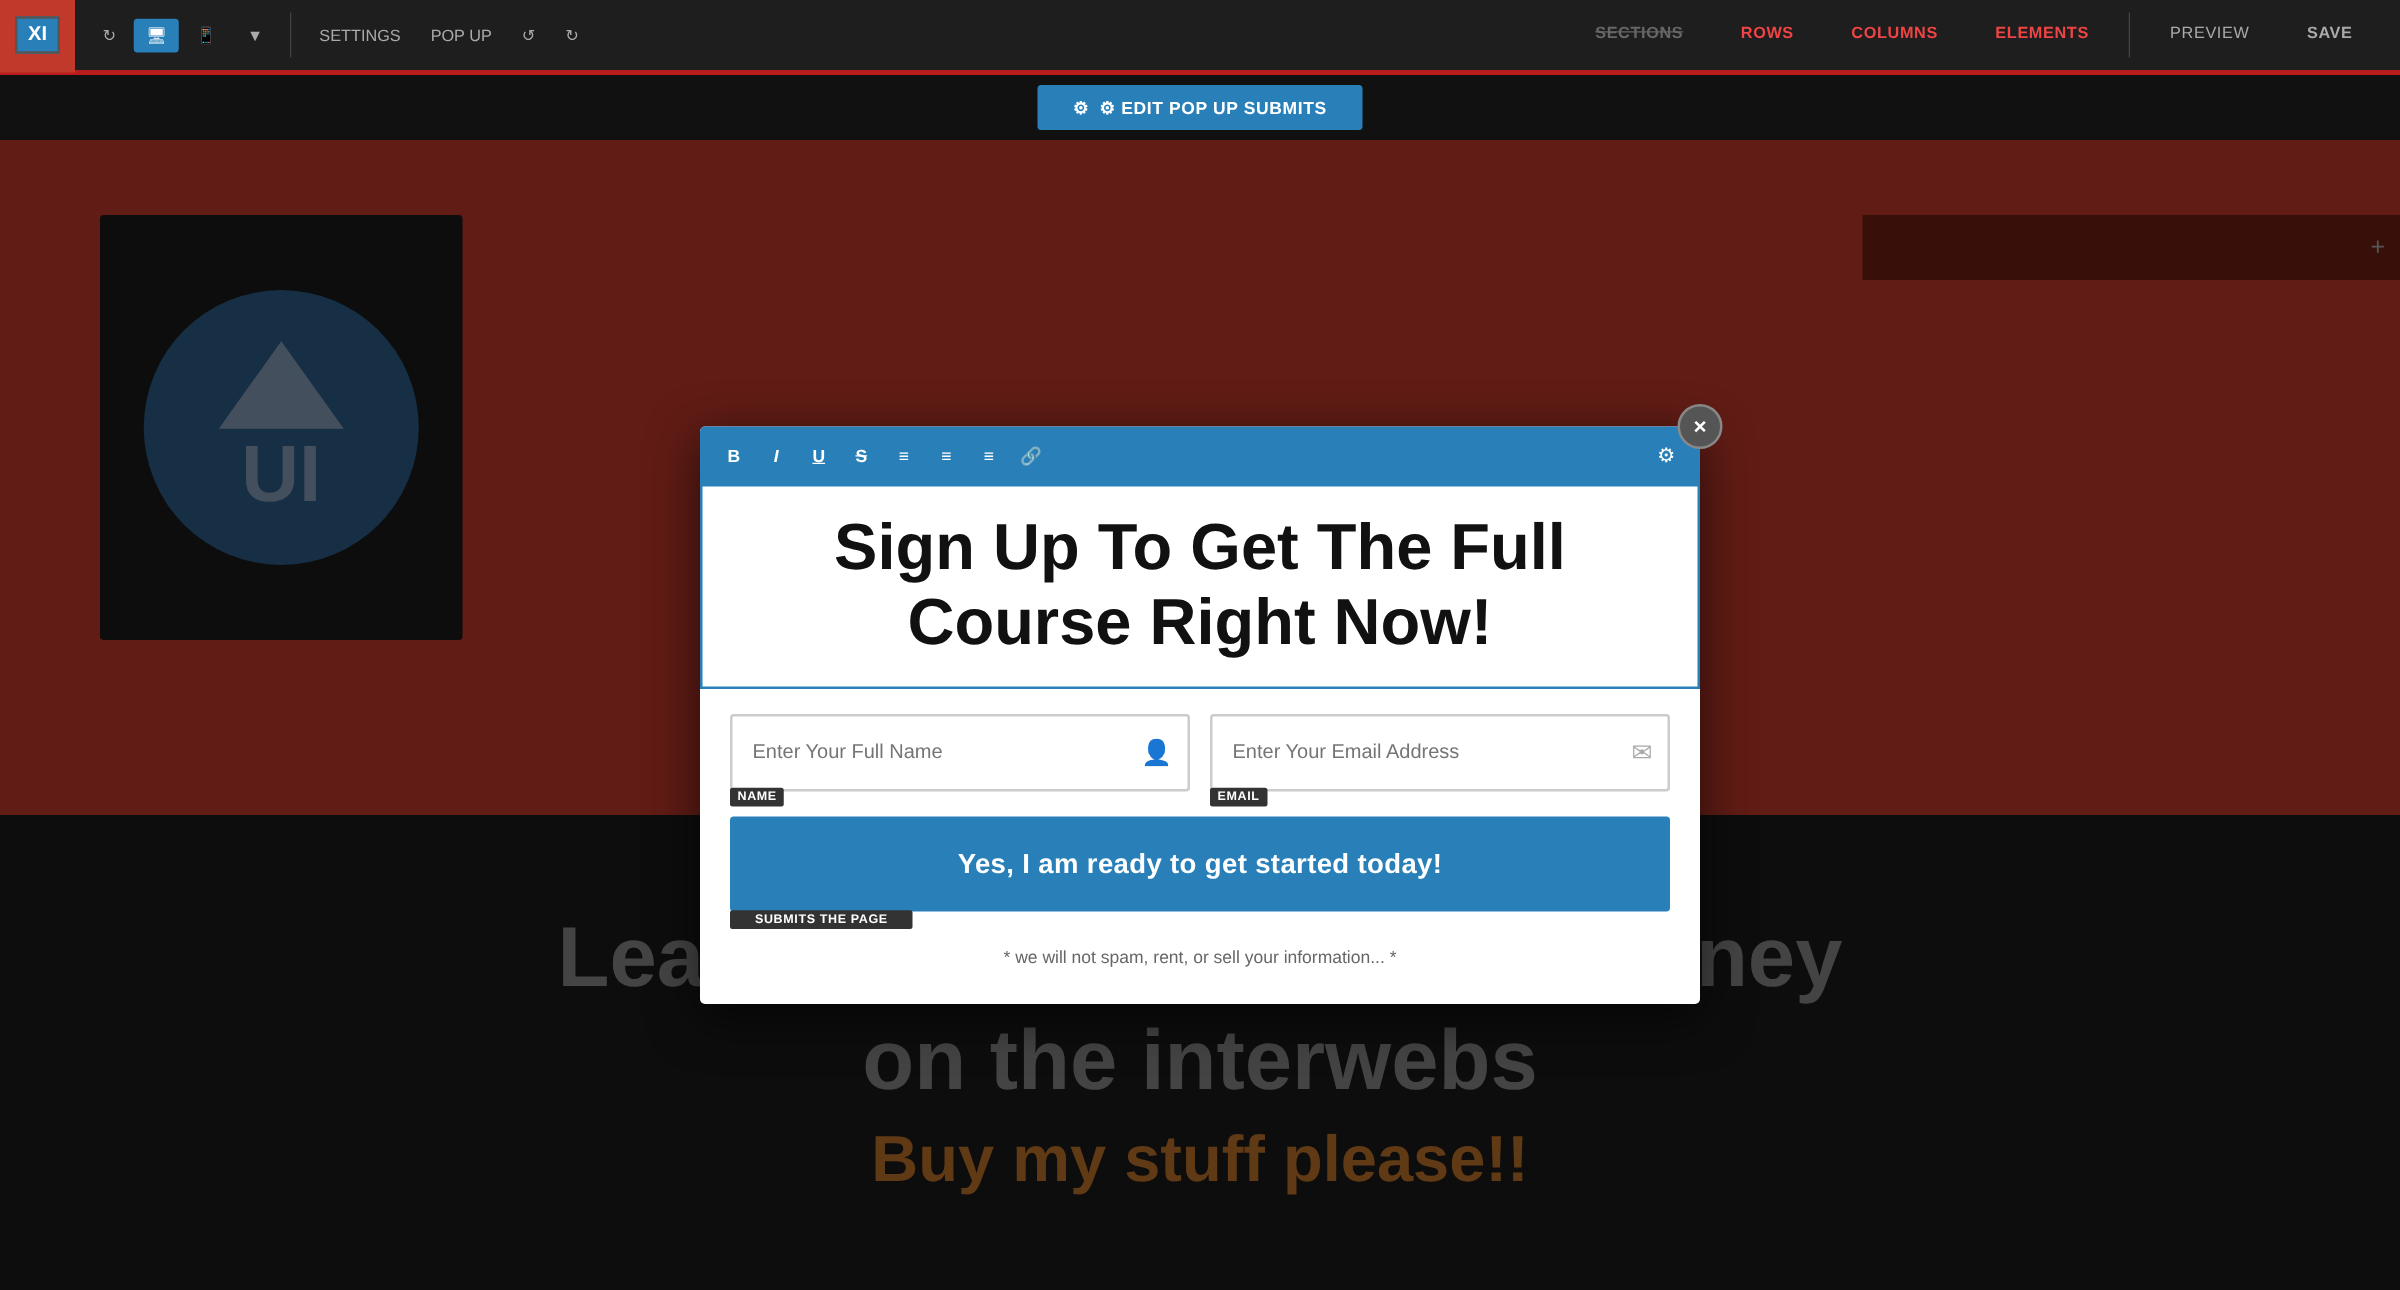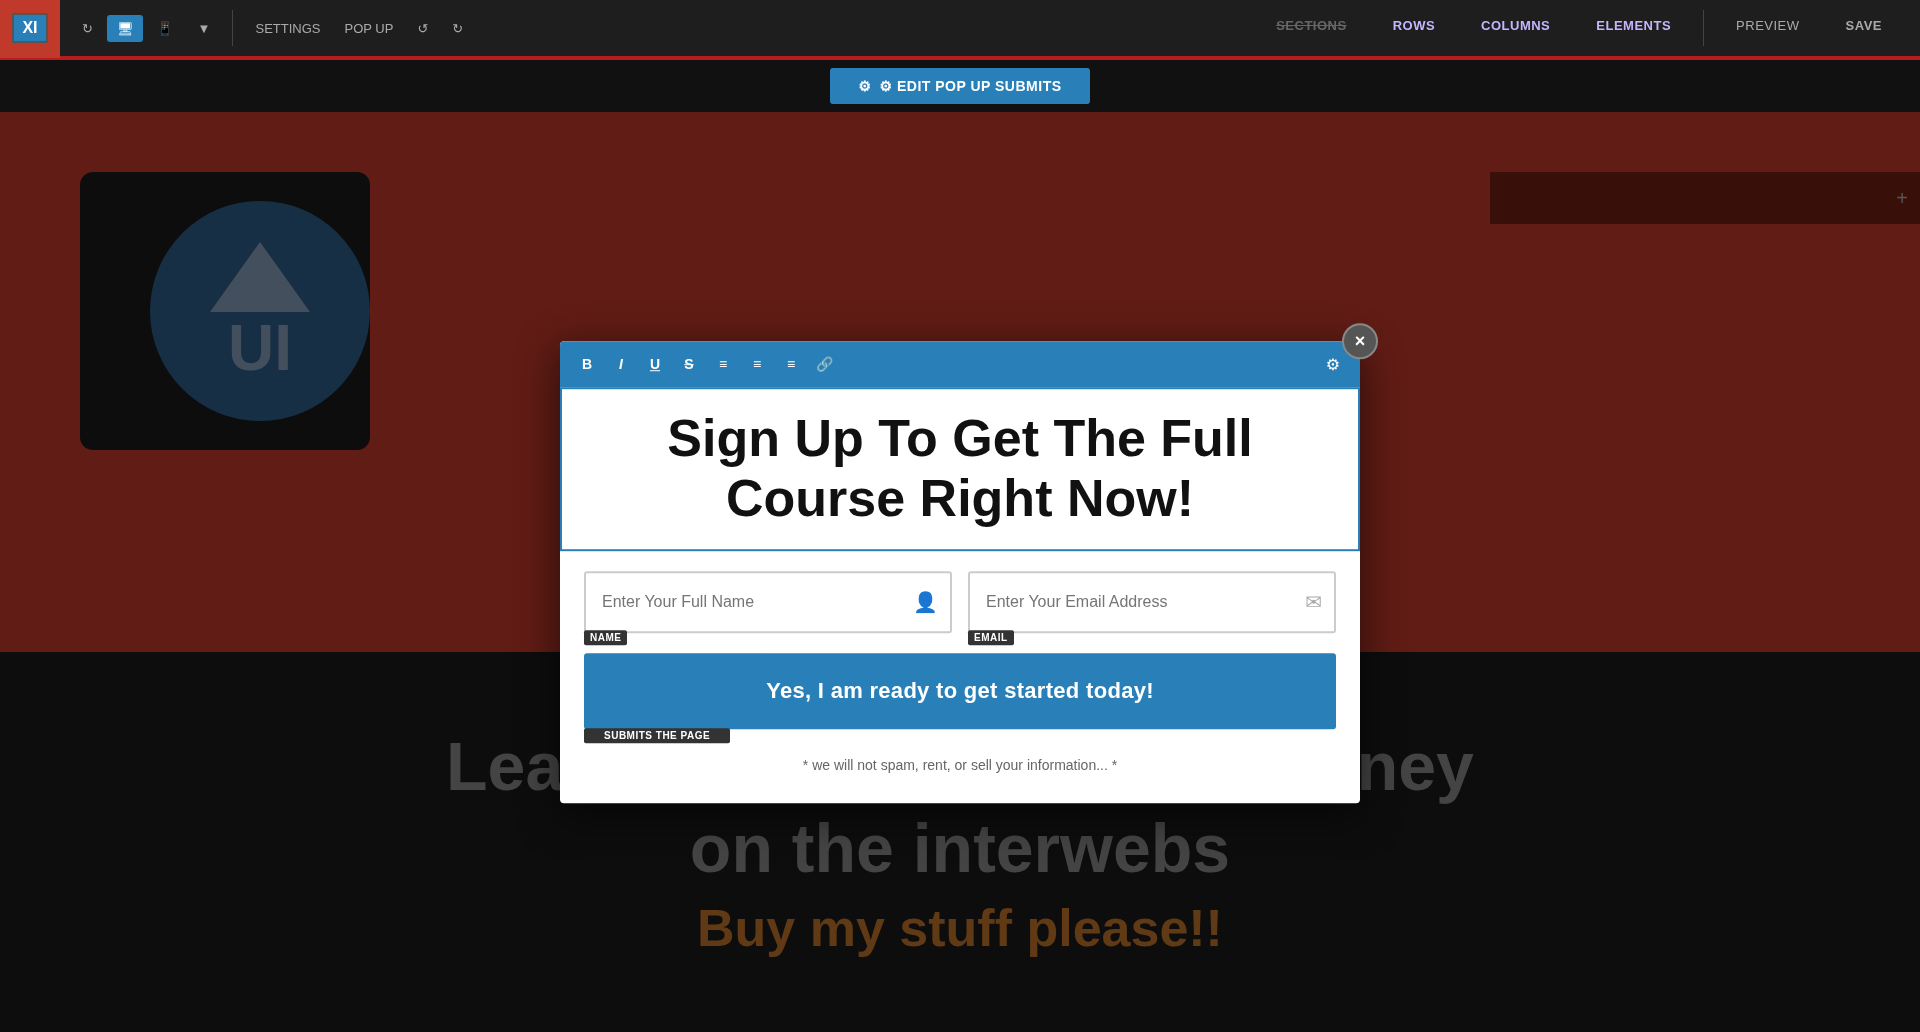--- a/index.html
+++ b/index.html
@@ -71,21 +71,21 @@
       background: transparent;
       border: none;
       color: #aaa;
       cursor: pointer;
       font-size: 13px;
       font-weight: 600;
       letter-spacing: 0.5px;
       text-transform: uppercase;
     }
     .toolbar-nav-btn.strikethrough { text-decoration: line-through; color: #666; }
-    .toolbar-nav-btn.highlight { color: #c4b5fd; }
+    .toolbar-nav-btn.highlight { color: #ef4444; }
     .preview-btn {
       padding: 8px 22px;
       background: transparent;
       border: none;
       color: #aaa;
       cursor: pointer;
       font-size: 13px;
       font-weight: 400;
       letter-spacing: 0.5px;
       text-transform: uppercase;
@@ -159,26 +159,26 @@
       justify-content: center;
       gap: 8px;
     }
 
     
     .logo-area {
       position: absolute;
       top: 60px;
       left: 80px;
       width: 290px;
-      height: 278px;
+      height: 340px;
       background: #1a1a1a;
       display: flex;
       align-items: center;
-      justify-content: flex-end;
-      border-radius: 13px;
+      justify-content: center;
+      border-radius: 3px;
     }
     .logo-circle {
       width: 220px;
       height: 220px;
       background: #2c5f8a;
       border-radius: 50%;
       display: flex;
       flex-direction: column;
       align-items: center;
       justify-content: center;

